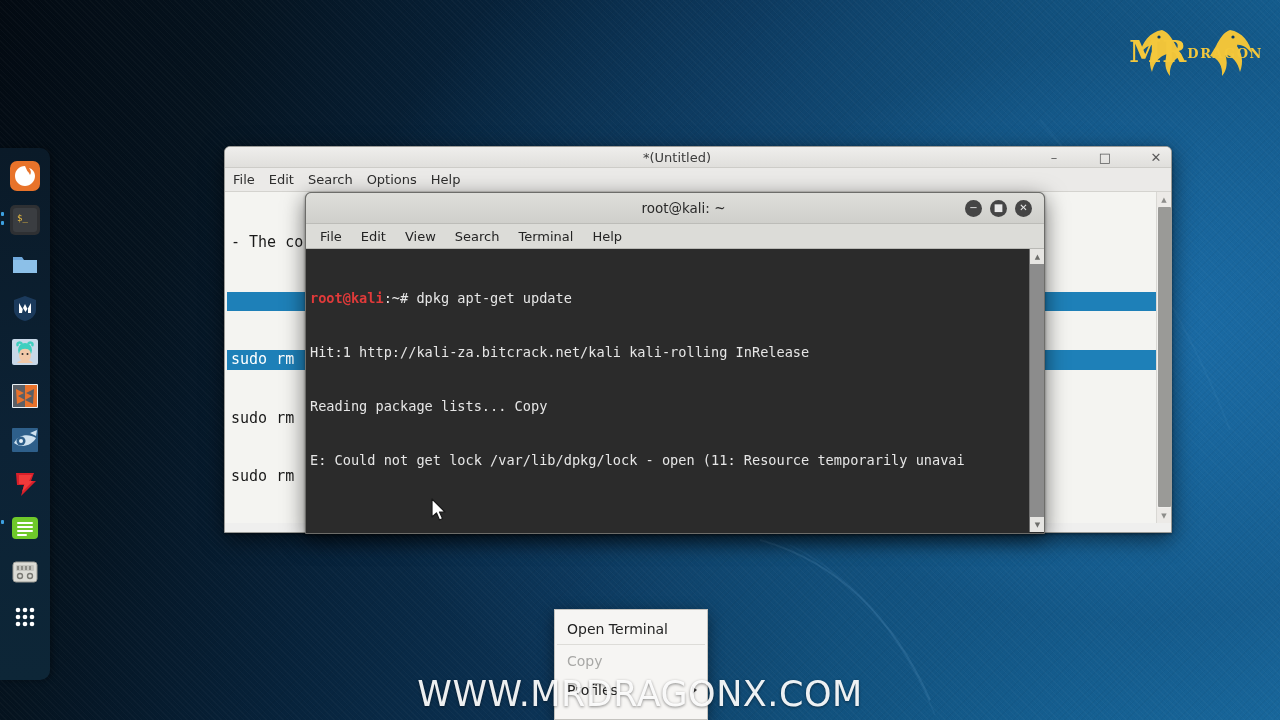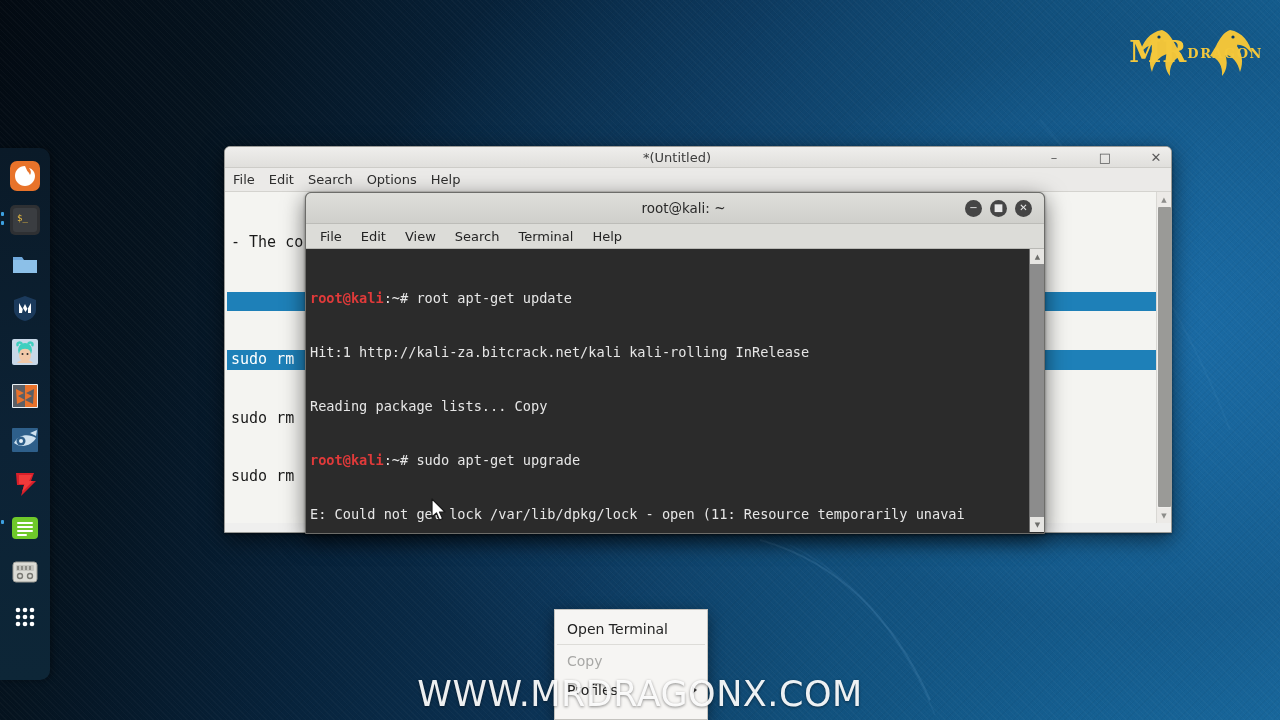--- a/index.html
+++ b/index.html
@@ -378,24 +378,23 @@
     <div id="term-menubar">
       <span>File</span>
       <span>Edit</span>
       <span>View</span>
       <span>Search</span>
       <span>Terminal</span>
       <span>Help</span>
     </div>
     <div id="term-body">
       <div id="term-text">
-        <div class="t-line"><span class="t-red">root@kali</span><span>:~# </span><span>root apt-get update</span></div>
+        <div class="t-line"><span class="t-red">root@kali</span><span>:~# </span><span>dpkg apt-get update</span></div>
         <div class="t-line">Hit:1 http://kali-za.bitcrack.net/kali kali-rolling InRelease</div>
         <div class="t-line">Reading package lists... Copy</div>
-        <div class="t-line"><span class="t-red">root@kali</span><span>:~# </span><span>sudo apt-get upgrade</span></div>
         <div class="t-line">E: Could not get lock /var/lib/dpkg/lock - open (11: Resource temporarily unavai</div>
         
         
         
         
         
       </div>
       <div id="term-scroll">
         <div class="sb-arrow" style="position:absolute;top:0;left:0">▲</div>
         <div class="sb-arrow" style="position:absolute;bottom:0;left:0">▼</div>

